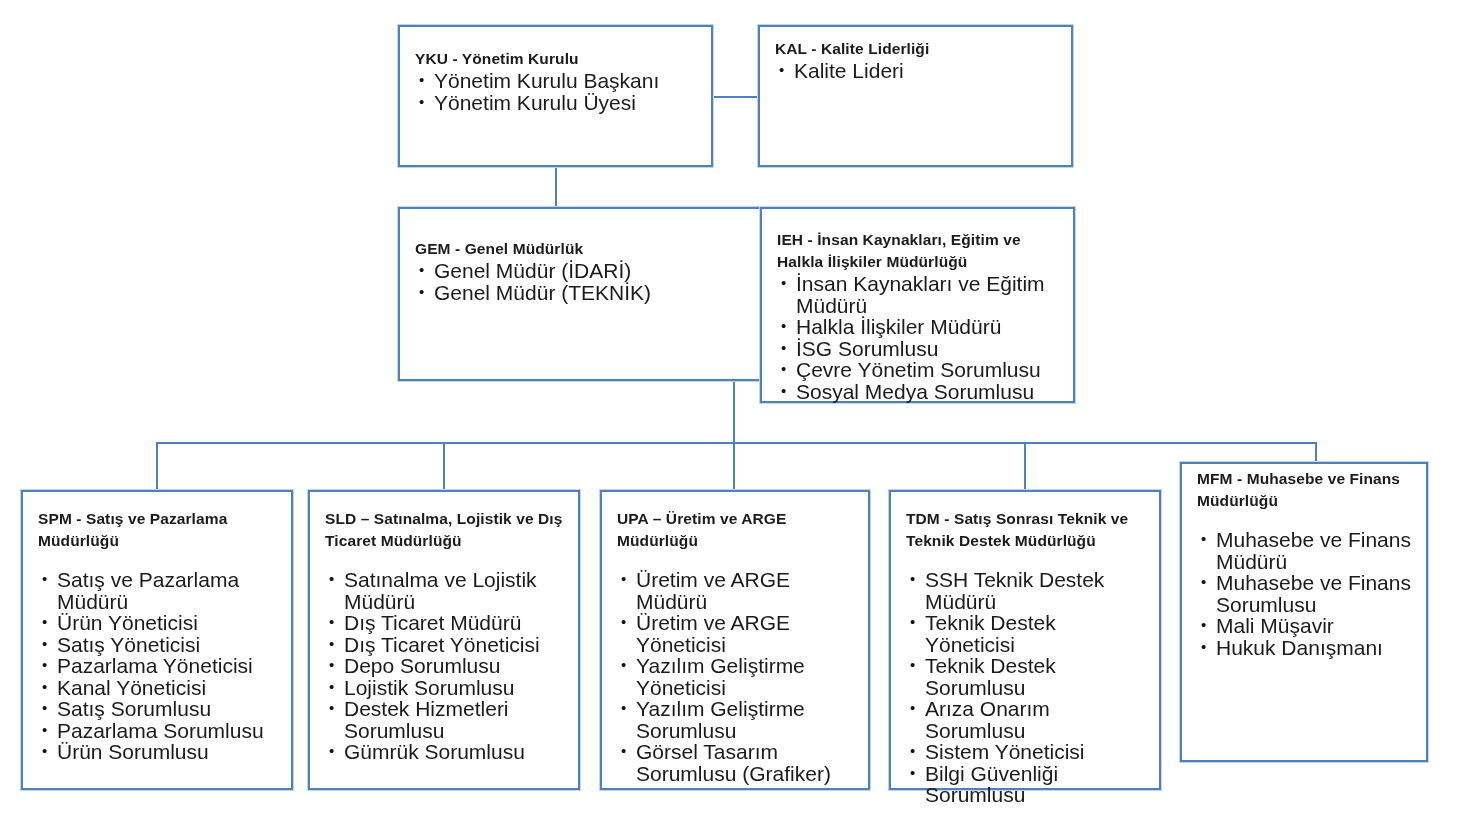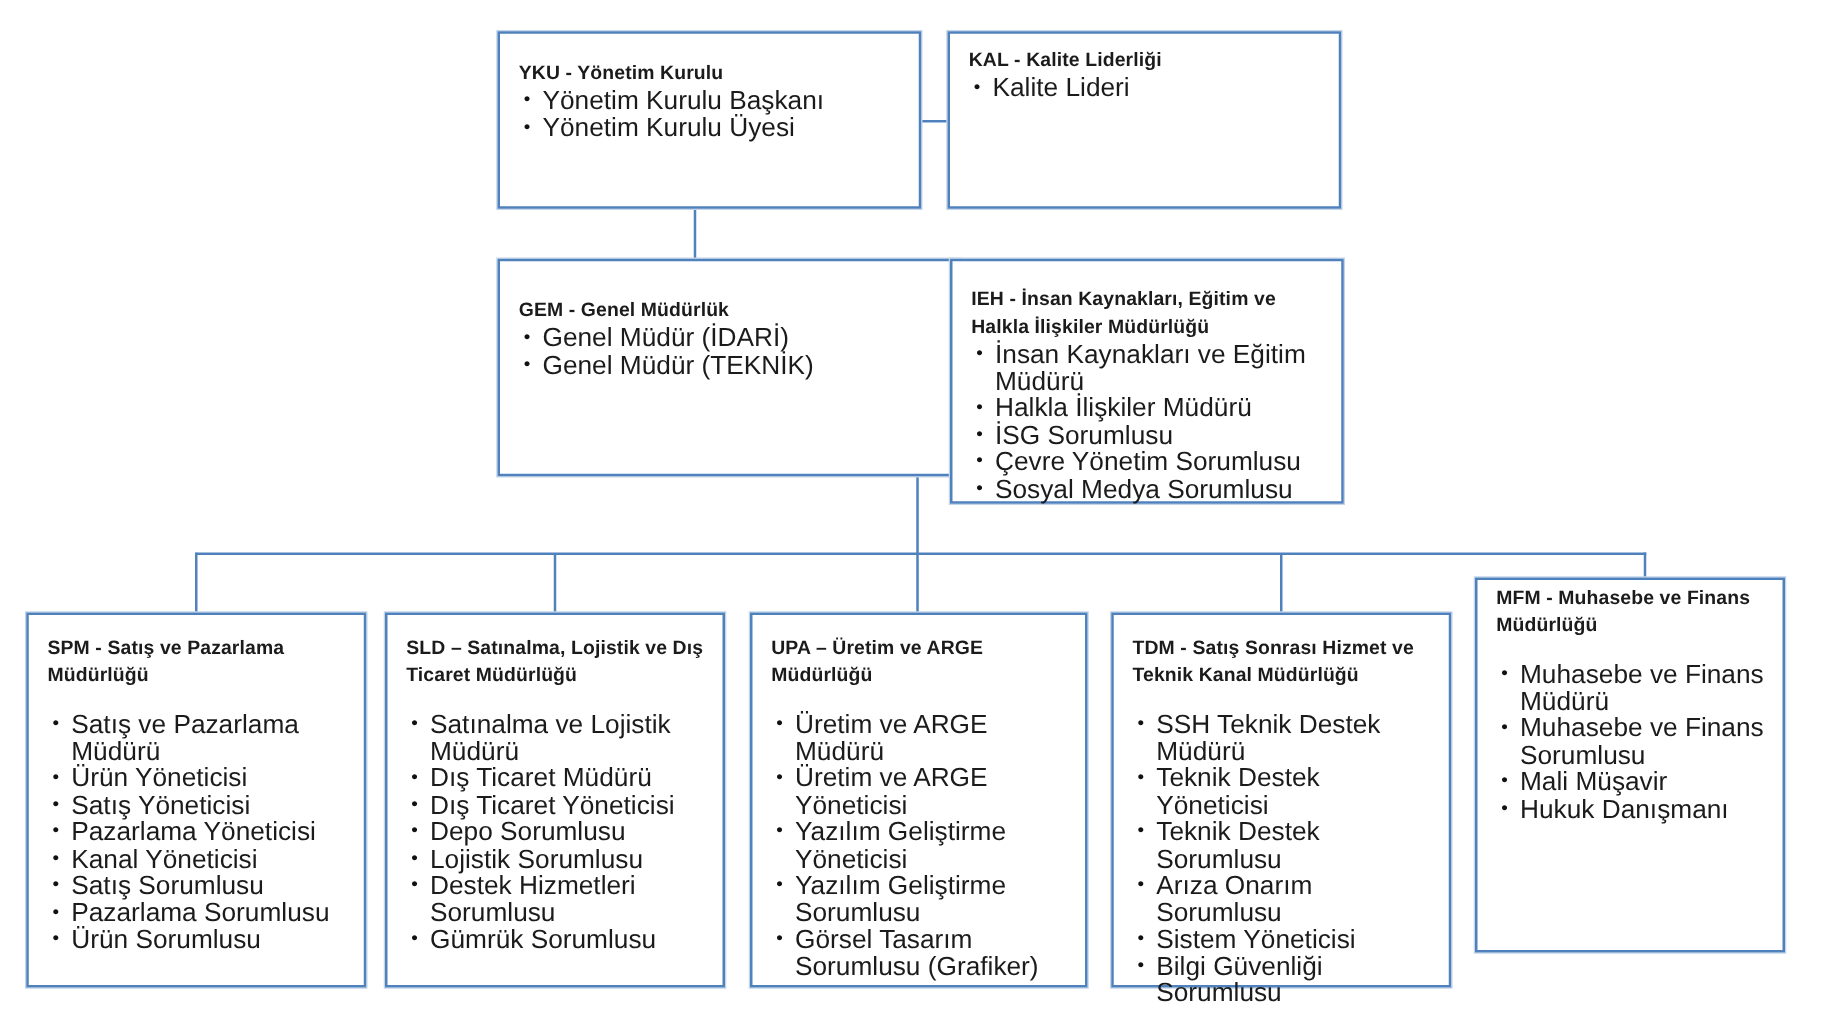--- a/index.html
+++ b/index.html
@@ -60,21 +60,21 @@
     left: 1px;
     top: -1px;
     font-size: 15px;
     color: #111111;
   }
   
   .box.bottom .box-title { margin-bottom: 17px; }
   .box.top .box-title { margin-bottom: 0; }
 
   
-  .box.yku { left: 398px; top: 25px;  width: 339px; height: 142px; padding-top: 21px; }
+  .box.yku { left: 398px; top: 25px;  width: 315px; height: 142px; padding-top: 21px; }
   .box.kal { left: 758px; top: 25px;  width: 315px; height: 142px; padding-top: 11px; }
   .box.gem { left: 398px; top: 207px; width: 371px; height: 174px; padding-top: 29px; }
   .box.ieh { left: 760px; top: 207px; width: 315px; height: 196px; }
   .box.spm { left: 21px;   top: 490px; width: 272px; height: 300px; padding-top: 16px; }
   .box.sld { left: 308px;  top: 490px; width: 272px; height: 300px; padding-top: 16px; }
   .box.upa { left: 600px;  top: 490px; width: 270px; height: 300px; padding-top: 16px; }
   .box.tdm { left: 889px;  top: 490px; width: 272px; height: 300px; padding-top: 16px; }
   .box.mfm { left: 1180px; top: 462px; width: 248px; height: 300px; padding-top: 4px; }
 </style>
 </head>
@@ -160,21 +160,21 @@
     <ul class="roles">
         <li>Üretim ve ARGE  Müdürü</li>
         <li>Üretim ve ARGE Yöneticisi</li>
         <li>Yazılım Geliştirme Yöneticisi</li>
         <li>Yazılım Geliştirme Sorumlusu</li>
         <li>Görsel Tasarım Sorumlusu (Grafiker)</li>
       </ul>
   </div>
 
   <div class="box bottom tdm">
-    <div class="box-title">TDM - Satış Sonrası Hizmet ve Teknik Kanal Müdürlüğü</div>
+    <div class="box-title">TDM - Satış Sonrası Teknik ve Teknik Destek Müdürlüğü</div>
     <ul class="roles">
         <li>SSH Teknik Destek Müdürü</li>
         <li>Teknik Destek Yöneticisi</li>
         <li>Teknik Destek Sorumlusu</li>
         <li>Arıza Onarım Sorumlusu</li>
         <li>Sistem Yöneticisi</li>
         <li>Bilgi Güvenliği Sorumlusu</li>
       </ul>
   </div>
 

